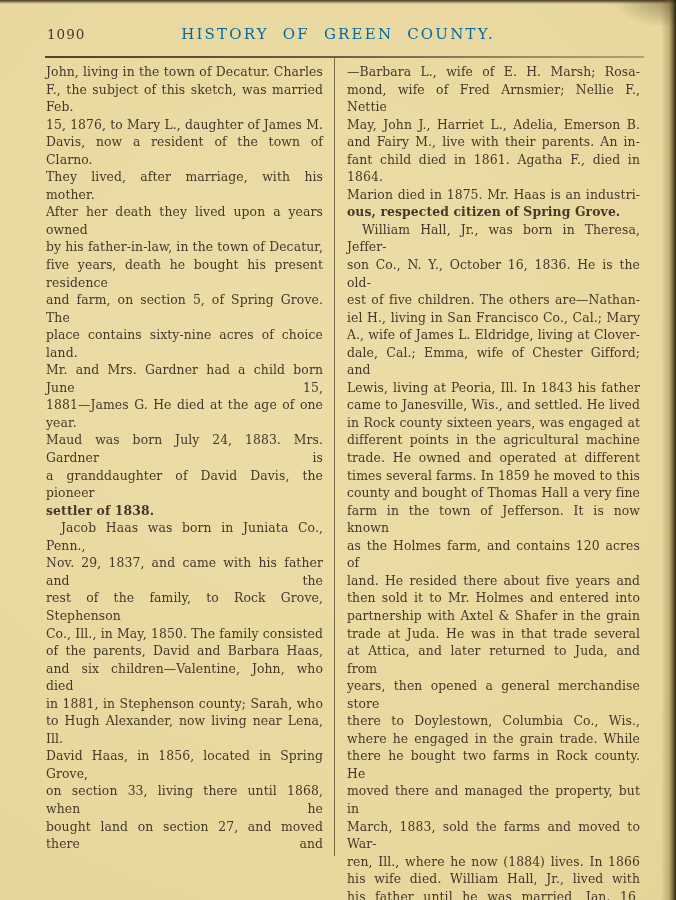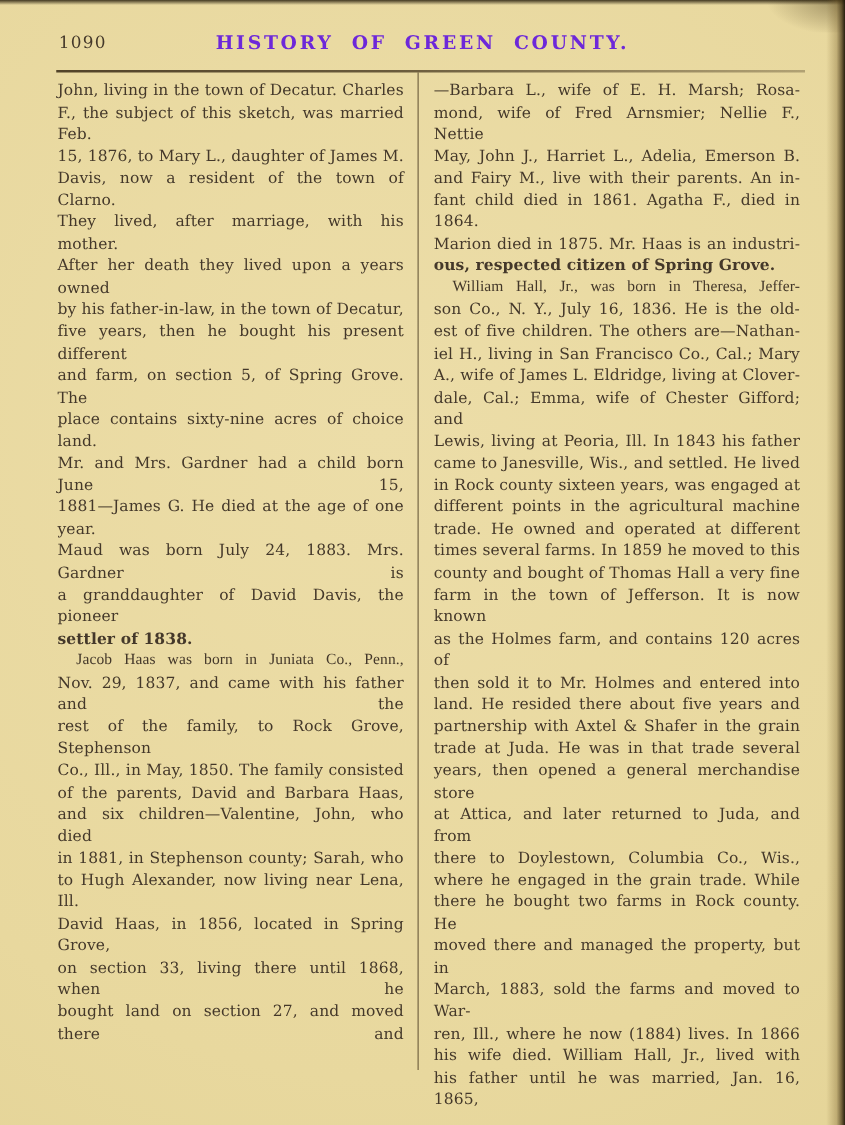--- a/index.html
+++ b/index.html
@@ -32,22 +32,21 @@
     pointer-events:none;
   }
   .page-number{
     position:absolute;left:47px;top:26px;
     font-size:13.5px;letter-spacing:1px;
   }
   .running-title{
     position:absolute;left:45px;right:45px;top:25px;
     text-align:center;
     font-size:15px;letter-spacing:2.2px;word-spacing:7px;
-    color:#6d28d9;
-    font-weight:bold;
+    color:#0369a1;
   }
   .header-rule{
     position:absolute;left:45px;right:32px;top:56px;height:2px;
     background:linear-gradient(90deg, rgba(74,59,34,0.95) 0%, rgba(74,59,34,0.8) 45%, rgba(74,59,34,0.55) 75%, rgba(74,59,34,0.35) 100%);
   }
   .column-divider{
     position:absolute;left:334px;top:58px;height:798px;width:1px;
     background:rgba(84,68,40,0.75);
   }
   .text-column{
@@ -58,21 +57,21 @@
   .paragraph{margin:0;padding:0;}
   .line{
     font-size:12.4px;
     line-height:17.55px;
     text-align:justify;
     text-align-last:justify;
     white-space:normal;
     letter-spacing:0.1px;
   }
   .line.no-justify{text-align-last:left;font-weight:bold;}
-  .line.indent{text-indent:15px;font-family:Liberation Serif, serif;}
+  .line.indent{text-indent:15px;}
 </style>
 </head>
 <body>
 
 <div class="page-top-edge"></div>
 <div class="corner-shade"></div>
 
 <div class="page-number">1090</div>
 <div class="running-title">HISTORY OF GREEN COUNTY.</div>
 <div class="header-rule"></div>
@@ -80,21 +79,21 @@
 
 <div class="text-column col-left">
     <div class="paragraph">
       <div class="line">John, living in the town of Decatur. Charles</div>
       <div class="line">F., the subject of this sketch, was married Feb.</div>
       <div class="line">15, 1876, to Mary L., daughter of James M.</div>
       <div class="line">Davis, now a resident of the town of Clarno.</div>
       <div class="line">They lived, after marriage, with his mother.</div>
       <div class="line">After her death they lived upon a years owned</div>
       <div class="line">by his father-in-law, in the town of Decatur,</div>
-      <div class="line">five years, then he bought his present different</div>
+      <div class="line">five years, death he bought his present residence</div>
       <div class="line">and farm, on section 5, of Spring Grove. The</div>
       <div class="line">place contains sixty-nine acres of choice land.</div>
       <div class="line">Mr. and Mrs. Gardner had a child born June 15,</div>
       <div class="line">1881—James G. He died at the age of one year.</div>
       <div class="line">Maud was born July 24, 1883. Mrs. Gardner is</div>
       <div class="line">a granddaughter of David Davis, the pioneer</div>
       <div class="line no-justify">settler of 1838.</div>
     </div>
     <div class="paragraph">
       <div class="line indent">Jacob Haas was born in Juniata Co., Penn.,</div>
@@ -115,40 +114,40 @@
       <div class="line">—Barbara L., wife of E. H. Marsh; Rosa-</div>
       <div class="line">mond, wife of Fred Arnsmier; Nellie F., Nettie</div>
       <div class="line">May, John J., Harriet L., Adelia, Emerson B.</div>
       <div class="line">and Fairy M., live with their parents. An in-</div>
       <div class="line">fant child died in 1861. Agatha F., died in 1864.</div>
       <div class="line">Marion died in 1875. Mr. Haas is an industri-</div>
       <div class="line no-justify">ous, respected citizen of Spring Grove.</div>
     </div>
     <div class="paragraph">
       <div class="line indent">William Hall, Jr., was born in Theresa, Jeffer-</div>
-      <div class="line">son Co., N. Y., July 16, 1836. He is the old-</div>
+      <div class="line">son Co., N. Y., October 16, 1836. He is the old-</div>
       <div class="line">est of five children. The others are—Nathan-</div>
       <div class="line">iel H., living in San Francisco Co., Cal.; Mary</div>
       <div class="line">A., wife of James L. Eldridge, living at Clover-</div>
       <div class="line">dale, Cal.; Emma, wife of Chester Gifford; and</div>
       <div class="line">Lewis, living at Peoria, Ill. In 1843 his father</div>
       <div class="line">came to Janesville, Wis., and settled. He lived</div>
       <div class="line">in Rock county sixteen years, was engaged at</div>
       <div class="line">different points in the agricultural machine</div>
       <div class="line">trade. He owned and operated at different</div>
       <div class="line">times several farms. In 1859 he moved to this</div>
       <div class="line">county and bought of Thomas Hall a very fine</div>
       <div class="line">farm in the town of Jefferson. It is now known</div>
       <div class="line">as the Holmes farm, and contains 120 acres of</div>
+      <div class="line">land. He resided there about five years and</div>
       <div class="line">then sold it to Mr. Holmes and entered into</div>
-      <div class="line">land. He resided there about five years and</div>
       <div class="line">partnership with Axtel &amp; Shafer in the grain</div>
       <div class="line">trade at Juda. He was in that trade several</div>
+      <div class="line">at Attica, and later returned to Juda, and from</div>
       <div class="line">years, then opened a general merchandise store</div>
-      <div class="line">at Attica, and later returned to Juda, and from</div>
       <div class="line">there to Doylestown, Columbia Co., Wis.,</div>
       <div class="line">where he engaged in the grain trade. While</div>
       <div class="line">there he bought two farms in Rock county. He</div>
       <div class="line">moved there and managed the property, but in</div>
       <div class="line">March, 1883, sold the farms and moved to War-</div>
       <div class="line">ren, Ill., where he now (1884) lives. In 1866</div>
       <div class="line">his wife died. William Hall, Jr., lived with</div>
       <div class="line">his father until he was married, Jan. 16, 1865,</div>
     </div>
   </div>

